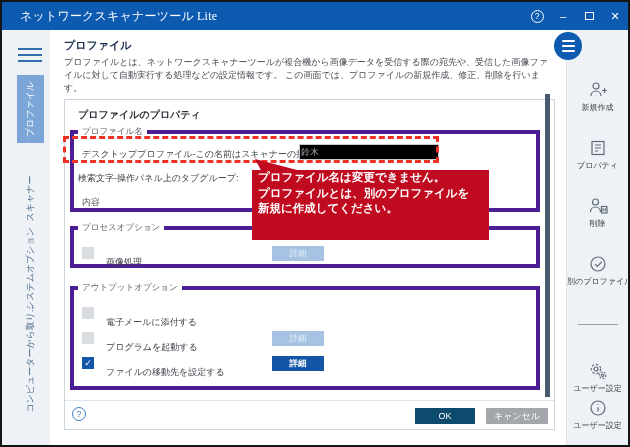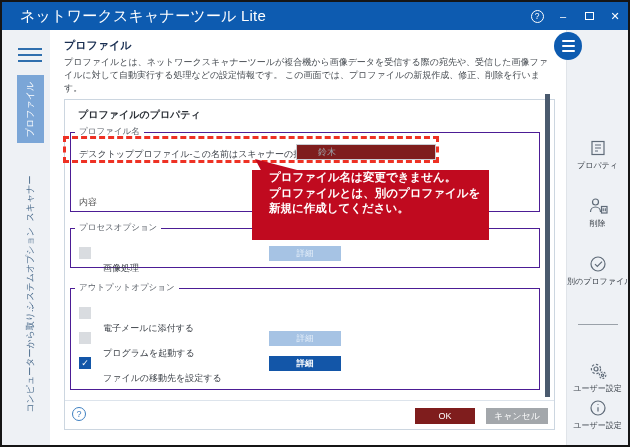--- a/index.html
+++ b/index.html
@@ -4,21 +4,21 @@
 <style>
   * { margin:0; padding:0; box-sizing:border-box; }
   html,body { background:#e8e8e8; }
   body { font-family:"Liberation Sans","DejaVu Sans",sans-serif; }
   .window { position:relative; width:630px; height:447px; background:#fff;
             border:2px solid #151515; overflow:hidden; }
 
   
   .titlebar { position:absolute; left:0; top:0; width:100%; height:28px;
               background:#0d5bb0; display:flex; align-items:center; }
-  .titlebar .title { color:#fff; font-size:15px; margin-left:18px; letter-spacing:.2px; }
+  .titlebar .title { color:#fff; font-size:12px; margin-left:18px; letter-spacing:.2px;font-family:Liberation Serif, serif; }
   .titlebar .controls { margin-left:auto; display:flex; align-items:center; height:100%; }
   .tb-btn { width:26px; height:100%; display:flex; align-items:center; justify-content:center;
             color:#fff; font-size:11px; }
   .help-circ { width:13px; height:13px; border:1px solid #fff; border-radius:50%;
                font-size:8.5px; display:flex; align-items:center; justify-content:center; }
   .max-box { width:9px; height:8px; border:1px solid #fff; }
 
   
   .left-sb { position:absolute; left:0; top:28px; bottom:0; width:48px; background:#eef1f5; }
   .hamburger { position:absolute; left:16px; top:18px; width:24px; cursor:pointer; }
@@ -44,61 +44,61 @@
   
   .main { position:absolute; left:48px; top:28px; width:510px; bottom:0; background:#fff; }
   .page-title { position:absolute; left:14px; top:8px; font-size:11px; font-weight:bold; color:#1a2f52; }
   .page-desc { position:absolute; left:14px; top:26px; width:492px; font-size:9px;
                color:#474c52; line-height:13px; }
 
   .panel { position:absolute; left:14px; top:69px; width:491px; height:331px;
            border:1px solid #ccd6e0; background:#fff; }
   .panel-title { position:absolute; left:13px; top:8px; font-size:10px; font-weight:bold; color:#2a2f36; }
 
-  fieldset { position:absolute; border:1px solid #4c1d95; }
+  fieldset { position:absolute; border:4px solid #4c1d95; }
   legend { font-size:8.5px; color:#5a6068; padding:0 4px; margin-left:4px; }
   .fs-name   { left:5px; top:26px;  width:470px; height:86px; }
   .fs-proc   { left:5px; top:122px; width:470px; height:46px; }
   .fs-out    { left:5px; top:182px; width:470px; height:108px; }
 
   .row-label { position:absolute; font-size:9px; color:#3a3f46; white-space:nowrap; }
   .name-input { position:absolute; left:225px; top:6px; width:140px; height:16px;
-                border:1px solid #c9cdd3; font-size:9px; color:#9aa0a6; padding:0 21px;
-                font-family:inherit; background:#7f1d1d; }
+                border:1px solid #c9cdd3; font-size:9px; color:#9aa0a6; padding:0 1px;
+                font-family:inherit; background:#000000; }
 
   .opt-row { position:absolute; left:8px; right:8px; height:16px; }
   .cbx { position:absolute; left:0; top:1px; width:12px; height:12px; background:#d9dce0; }
   .cbx.on { background:#1356a8; color:#fff; font-size:9px; line-height:12px; text-align:center; }
-  .opt-row .olbl { position:absolute; left:24px; top:16px; font-size:9px; color:#3a3f46; white-space:nowrap; }
-  .det-btn { position:absolute; left:190px; top:0; width:72px; height:15px; border:none;
+  .opt-row .olbl { position:absolute; left:24px; top:10px; font-size:9px; color:#3a3f46; white-space:nowrap; }
+  .det-btn { position:absolute; left:190px; top:0; width:52px; height:15px; border:none;
              font-size:8.5px; font-family:inherit; cursor:pointer; }
   .det-btn.dis { background:#a6c3e4; color:#e9f1fa; }
   .det-btn.en  { background:#1356a8; color:#fff; font-weight:bold; }
 
   .panel-footer { position:absolute; left:0; right:0; top:300px; border-top:1px solid #dde4ec; height:30px; }
   .help-icon { position:absolute; left:7px; top:6px; width:14px; height:14px; border:1.5px solid #3e7fc1;
                border-radius:50%; color:#3e7fc1; font-size:9px; display:flex; align-items:center;
                justify-content:center; cursor:pointer; }
   .ok-btn, .cancel-btn { position:absolute; top:7px; height:16px; border:none; color:#fff;
                font-size:9px; font-family:inherit; cursor:pointer; }
-  .ok-btn { left:350px; width:60px; background:#7f1d1d; }
+  .ok-btn { left:350px; width:60px; background:#0c4a6e; }
   .cancel-btn { left:421px; width:62px; background:#a3a7ab; }
 
   .scroll-thumb { position:absolute; left:495px; top:64px; width:5px; height:303px;
                   background:#4a5a6e; z-index:5; cursor:grab; }
 
   
   .red-dash { position:absolute; left:13px; top:106px; width:376px; height:27px;
               border:3px dashed #ee3124; z-index:7; pointer-events:none; }
   .callout { position:absolute; left:202px; top:140px; width:237px; height:70px;
              background:#c00a1f; z-index:8; }
   .callout .arrow { position:absolute; left:3px; top:-11px; width:42px; height:11px;
              background:#c00a1f; clip-path:polygon(0 0, 100% 100%, 14% 100%); }
   .callout .cl-line { color:#fff; font-size:11.5px; font-weight:bold; line-height:15.5px;
-             margin-left:17px; white-space:nowrap; }
+             margin-left:6px; white-space:nowrap; }
   .callout .cl-line:first-child { margin-top:11px; }
 </style>
 </head>
 <body>
 
 <div class="window">
 
   <div class="titlebar">
     <span class="title">ネットワークスキャナーツール Lite</span>
     <div class="controls">
@@ -140,20 +140,21 @@
       <span>この画面では、プロファイルの新規作成、修正、削除を行います。</span>
     </div>
 
     <div class="panel">
       <div class="panel-title">プロファイルのプロパティ</div>
 
       <fieldset class="fs-name">
         <legend>プロファイル名</legend>
         <span class="row-label" style="left:8px;top:10px;">デスクトッププロファイル-この名前はスキャナーの操作パネルに表示されます。</span>
         <input class="name-input" readonly="" value="鈴木" style="">
+        <span class="row-label" style="left:4px;top:34px;">検索文字-操作パネル上のタブグループ:</span>
         <span class="row-label" style="left:8px;top:58px;color:#555;">内容</span>
       </fieldset>
 
       <fieldset class="fs-proc">
         <legend>プロセスオプション</legend>
         <div class="opt-row" style="top:12px;">
           <span class="cbx"></span>
           <span class="olbl">画像処理</span>
           <button class="det-btn dis">詳細</button>
         </div>
@@ -196,20 +197,28 @@
     </div>
   </div>
 
   <div class="fab">
       <i></i>
       <i></i>
       <i></i>
     </div>
 
   <div class="right-sb">
+    <div class="rsb-item" style="top:50px;">
+      <svg width="20" height="20" viewBox="0 0 20 20" fill="none" stroke="#5f6b78" stroke-width="1.2">
+        <circle cx="8" cy="6" r="3"></circle>
+          <path d="M3 16c0-3 2.3-5 5-5s5 2 5 5"></path>
+          <path d="M14 10.5h5M16.5 8v5"></path>
+      </svg>
+      <span class="rlbl">新規作成</span>
+    </div>
     <div class="rsb-item" style="top:108px;">
       <svg width="20" height="20" viewBox="0 0 20 20" fill="none" stroke="#5f6b78" stroke-width="1.2">
         <rect x="4" y="3.5" width="12" height="13"></rect>
           <path d="M7 7h6M7 10h6M7 13h3"></path>
       </svg>
       <span class="rlbl">プロパティ</span>
     </div>
     <div class="rsb-item" style="top:166px;">
       <svg width="20" height="20" viewBox="0 0 20 20" fill="none" stroke="#5f6b78" stroke-width="1.2">
         <circle cx="7.5" cy="6" r="3"></circle>

